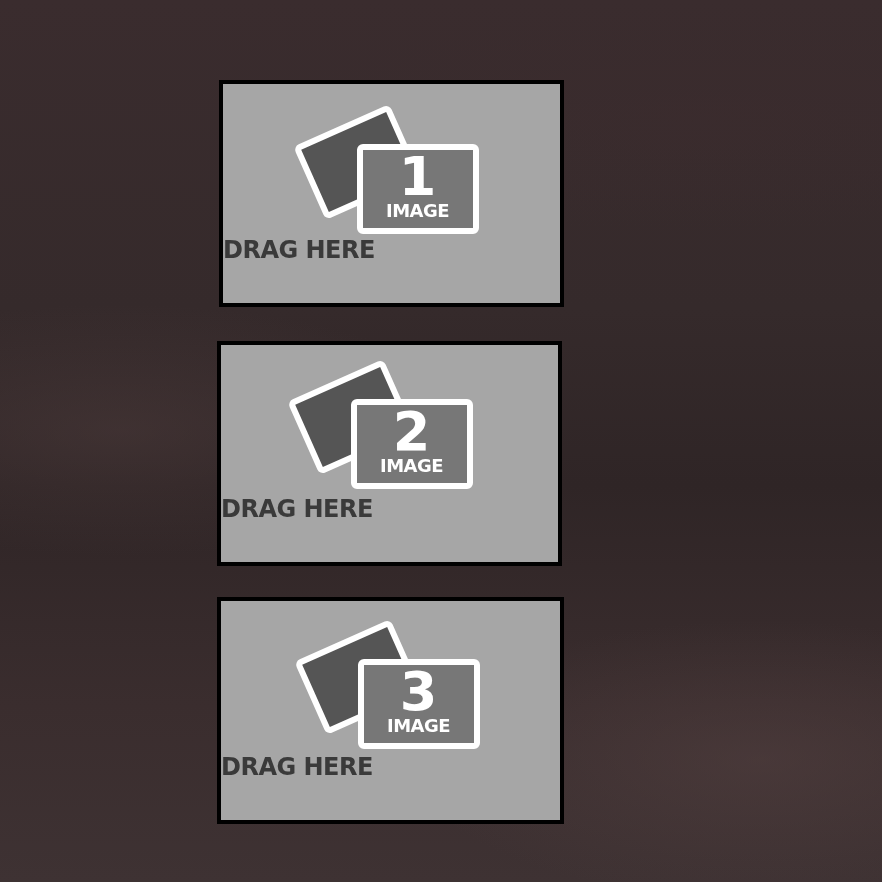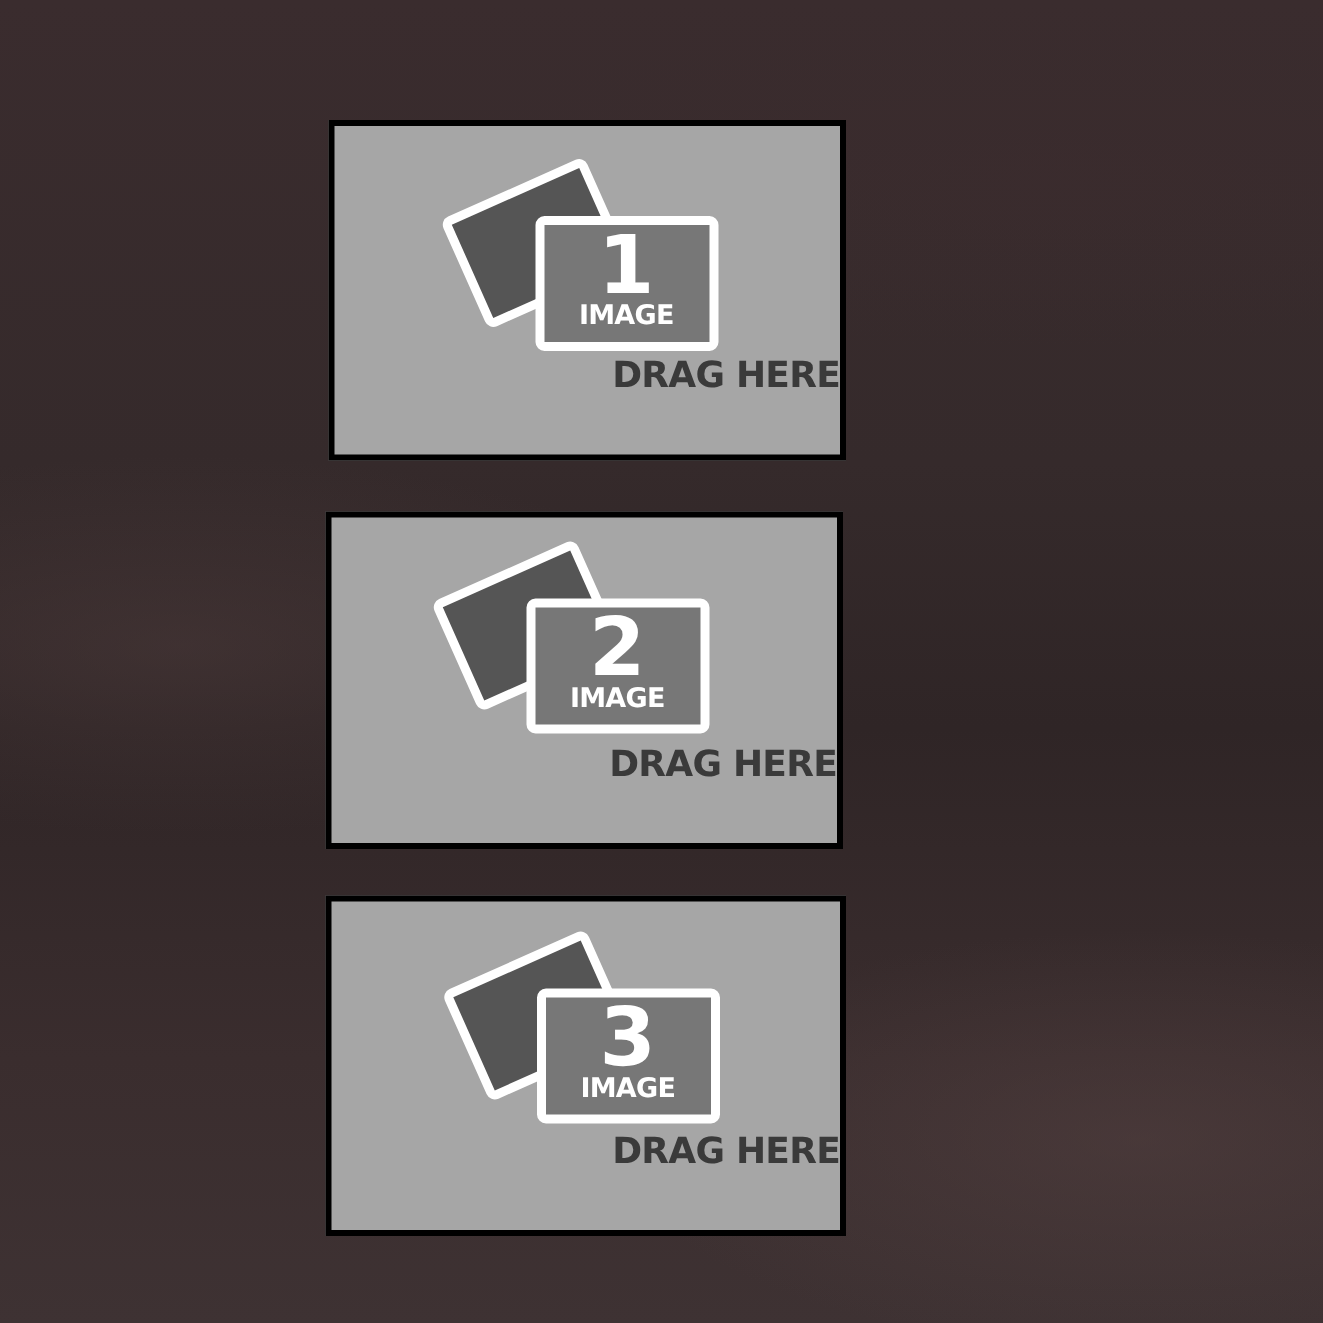--- a/index.html
+++ b/index.html
@@ -24,21 +24,21 @@
     background:#555555; transform:rotate(-24deg); transform-origin:50% 50%;
   }
   .front-photo {
     position:absolute; left:60px; top:44px; width:122px; height:90px;
     box-sizing:border-box; border:6px solid #fff; border-radius:6px;
     background:#777777; text-align:center; color:#fff;
   }
   .num { display:block; font-weight:bold; font-size:54px; line-height:54px; margin-top:0px; font-family:"DejaVu Sans", sans-serif; }
   .img-label { display:block; font-weight:bold; font-size:18px; line-height:18px; margin-top:-2px; letter-spacing:-0.5px; }
   .drag-label {
-    position:absolute; left:0; right:0; top:152px; text-align:right;
+    position:absolute; left:0; right:0; top:152px; text-align:left;
     font-weight:bold; font-size:24px; color:#3a3a3a; letter-spacing:-0.5px;
   }
 </style>
 </head>
 <body>
 
 <div class="drop-zone" style="left:219px; top:80px; width:345px; height:227px;">
   <div class="icon-wrap">
     <div class="back-photo"></div>
     <div class="front-photo">

